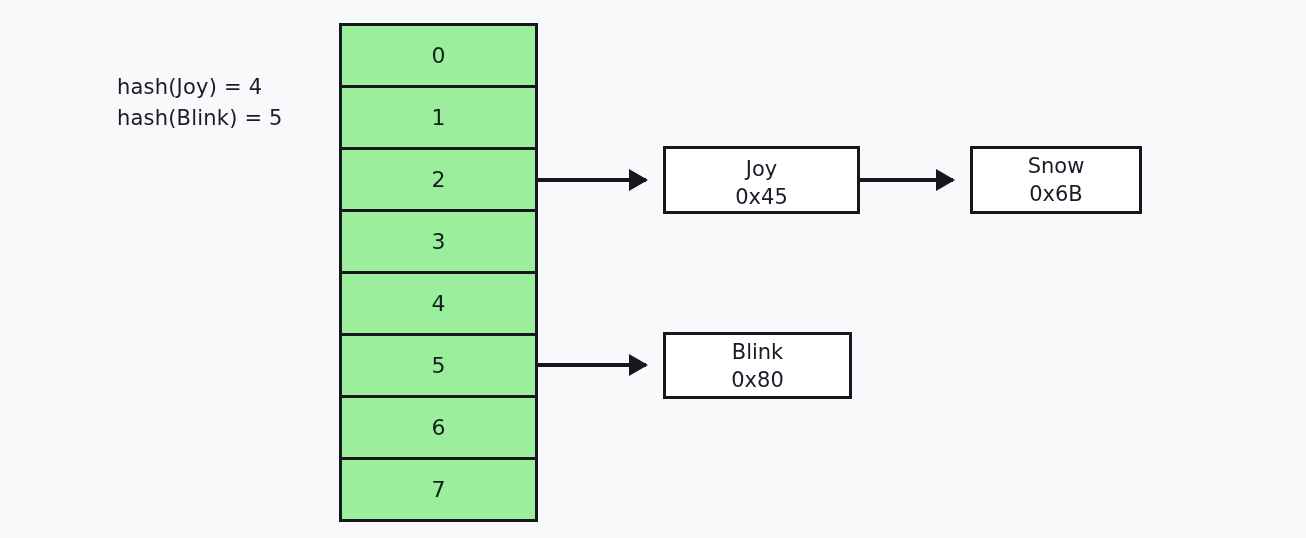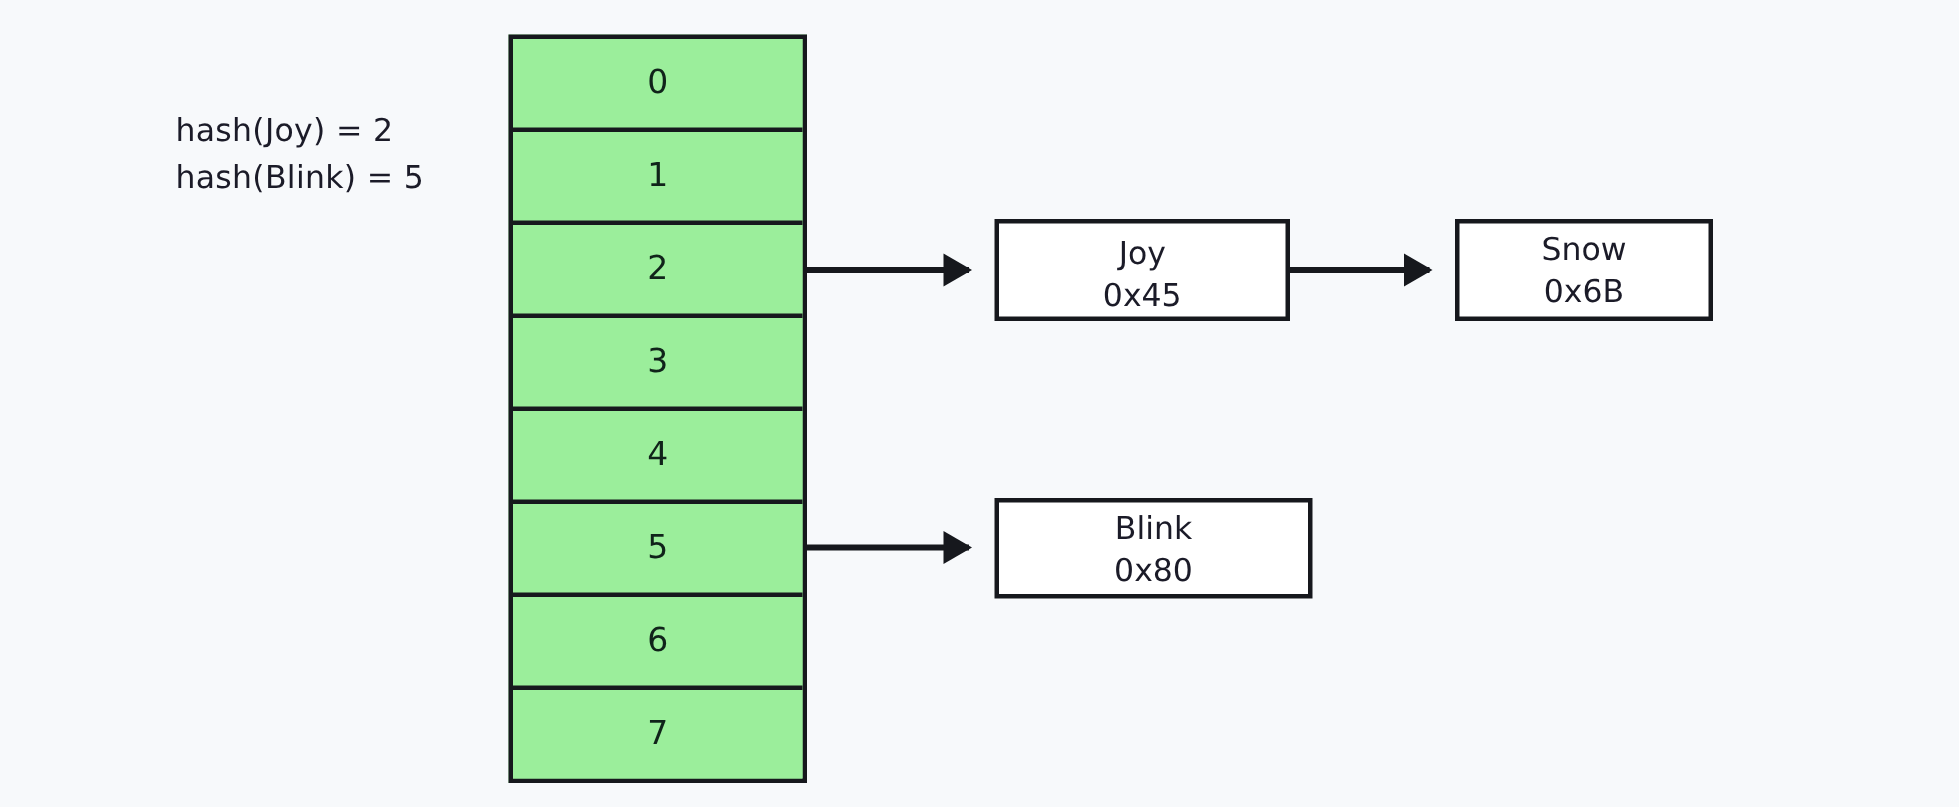--- a/index.html
+++ b/index.html
@@ -77,21 +77,21 @@
   }
   .node .node-key,
   .node .node-addr {
     display: block;
     text-align: center;
     white-space: nowrap;
   }
 
   #node-joy   { left: 663px;  top: 146px; width: 197px; height: 68px; justify-content: flex-end; }
   #node-snow  { left: 970px;  top: 146px; width: 172px; height: 68px; }
-  #node-blink { left: 663px;  top: 332px; width: 212px; height: 67px; }
+  #node-blink { left: 663px;  top: 332px; width: 189px; height: 67px; }
 
   
   .arrow {
     position: absolute;
     height: 4px;
     background: #16181d;
   }
   .arrow::after {
     content: "";
     position: absolute;
@@ -118,21 +118,21 @@
     letter-spacing: 1px;
     white-space: nowrap;
   }
 </style>
 </head>
 <body>
 
 <div id="canvas">
 
   <div class="legend">
-    <span class="legend-line">hash(Joy) = 2</span>
+    <span class="legend-line">hash(Joy) = 4</span>
     <span class="legend-line">hash(Blink) = 5</span>
   </div>
 
   <div class="bucket-array">
     <div class="bucket-cell">0</div>
     <div class="bucket-cell">1</div>
     <div class="bucket-cell">2</div>
     <div class="bucket-cell">3</div>
     <div class="bucket-cell">4</div>
     <div class="bucket-cell">5</div>

